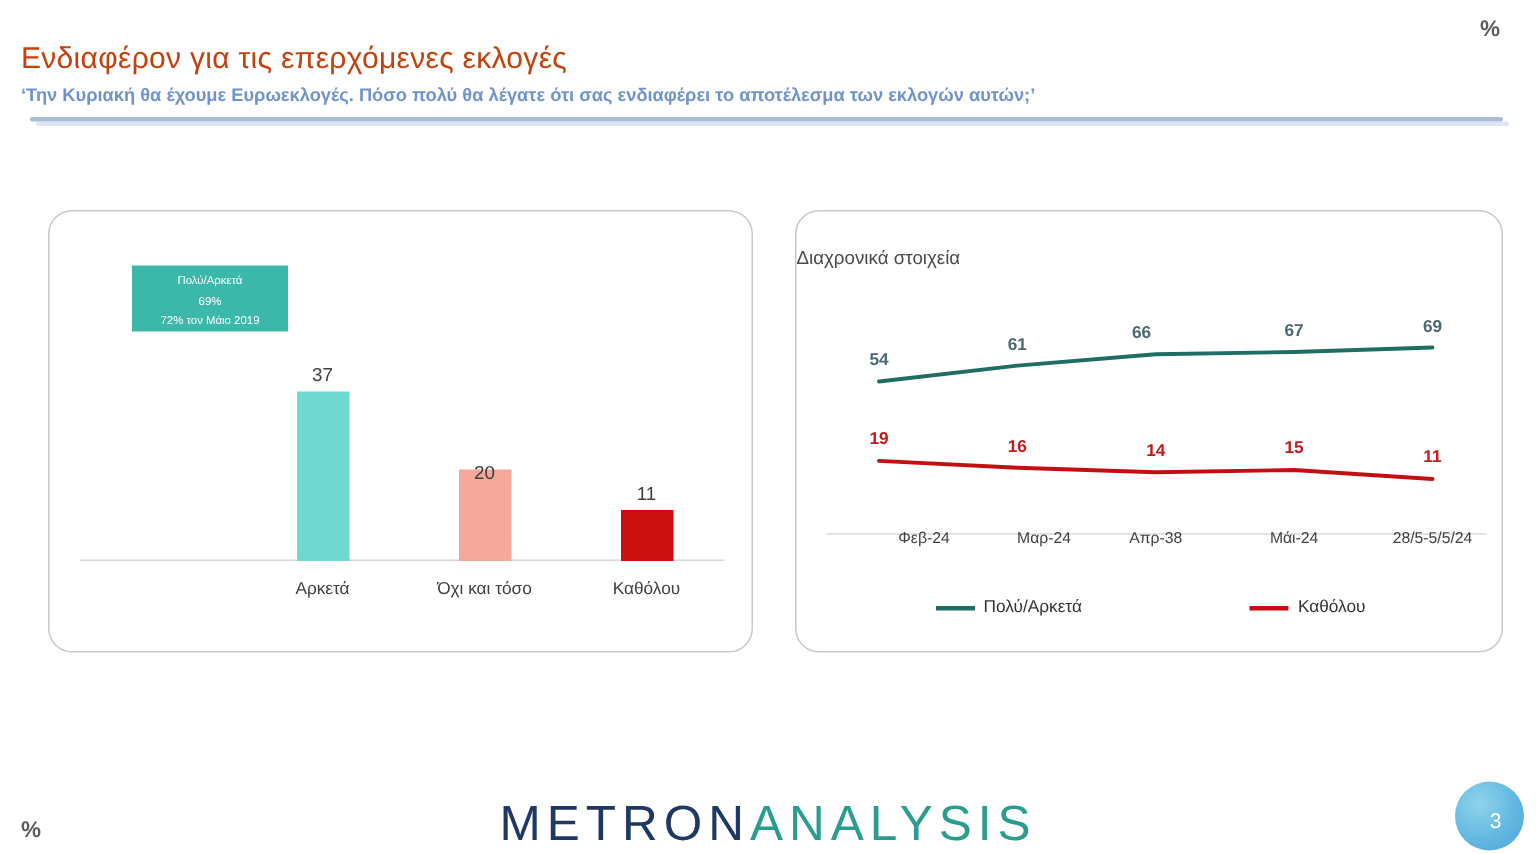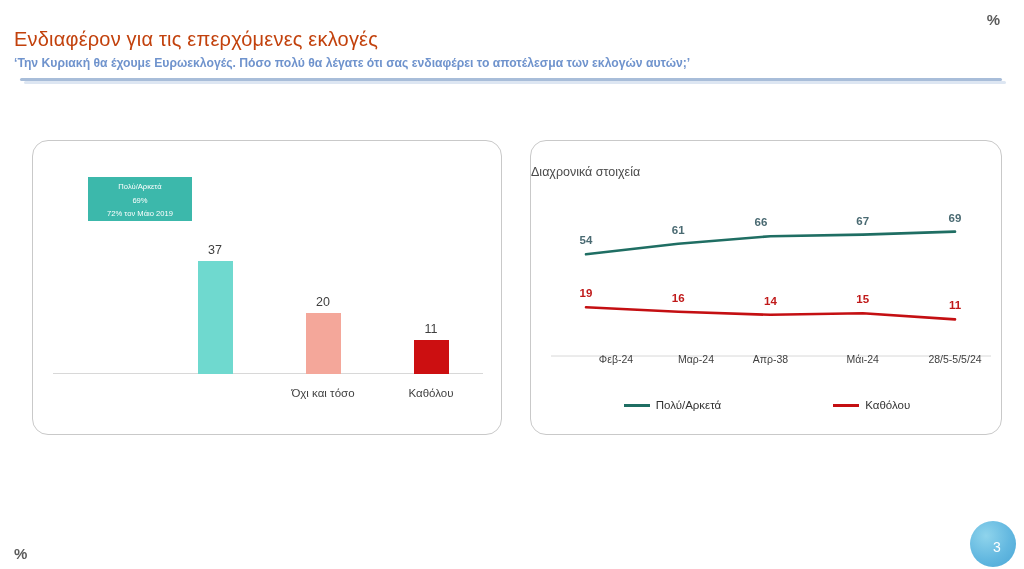--- a/index.html
+++ b/index.html
@@ -244,23 +244,24 @@
       <div>Πολύ/Αρκετά</div>
       <div>69%</div>
       <div>72% τον Μάιο 2019</div>
     </div>
 
     <div class="barchart" id="barchart">
       <div class="bar-axis"></div>
         <div class="bar-col" style="left: 114px;">
           <div class="bar-value" style="bottom: 117px;">37</div>
           <div class="bar-rect" style="height: 113px; background: rgb(111, 217, 207);"></div>
+          <div class="bar-label">Αρκετά</div>
         </div>
         <div class="bar-col" style="left: 222px;">
-          <div class="bar-value" style="bottom: 65px;">20</div>
+          <div class="bar-value" style="bottom: 52px;">20</div>
           <div class="bar-rect" style="height: 61px; background: rgb(244, 167, 154);"></div>
           <div class="bar-label">Όχι και τόσο</div>
         </div>
         <div class="bar-col" style="left: 330px;">
           <div class="bar-value" style="bottom: 38px;">11</div>
           <div class="bar-rect" style="height: 34px; background: rgb(204, 15, 17);"></div>
           <div class="bar-label">Καθόλου</div>
         </div>
       </div>
   </div>
@@ -298,18 +299,21 @@
           <span class="legend-swatch" style="background: rgb(31, 110, 99);"></span>
           <span>Πολύ/Αρκετά</span>
         </div>
         <div class="legend-item">
           <span class="legend-swatch" style="background: rgb(196, 15, 18);"></span>
           <span>Καθόλου</span>
         </div>
       </div>
   </div>
 
+  <div class="logo">
+    <span class="metron">METRON</span><span class="analysis">ANALYSIS</span>
+  </div>
 
   <div class="page-badge">
     <span>3</span>
   </div>
 
 </div>
 
 </body></html>

